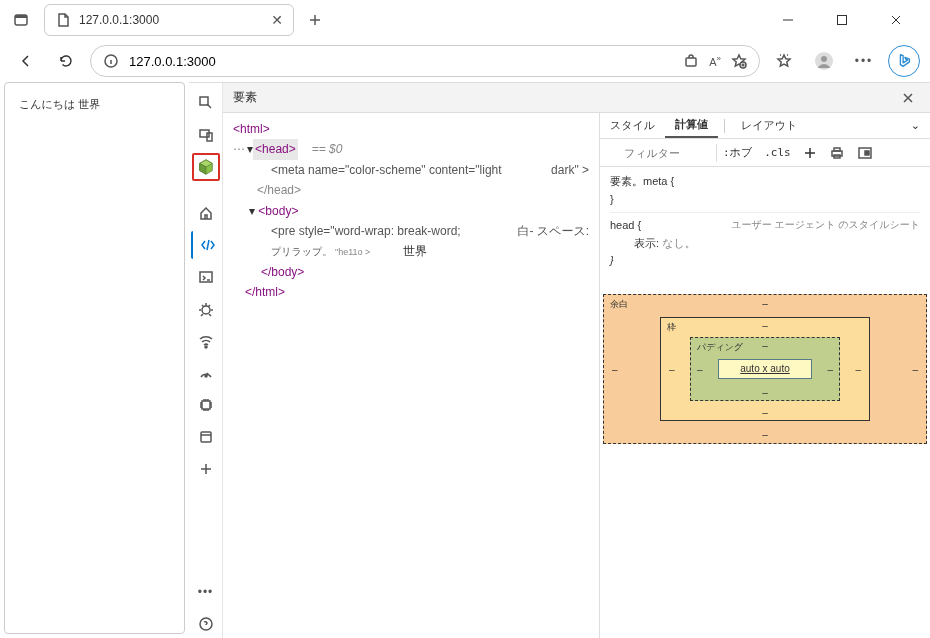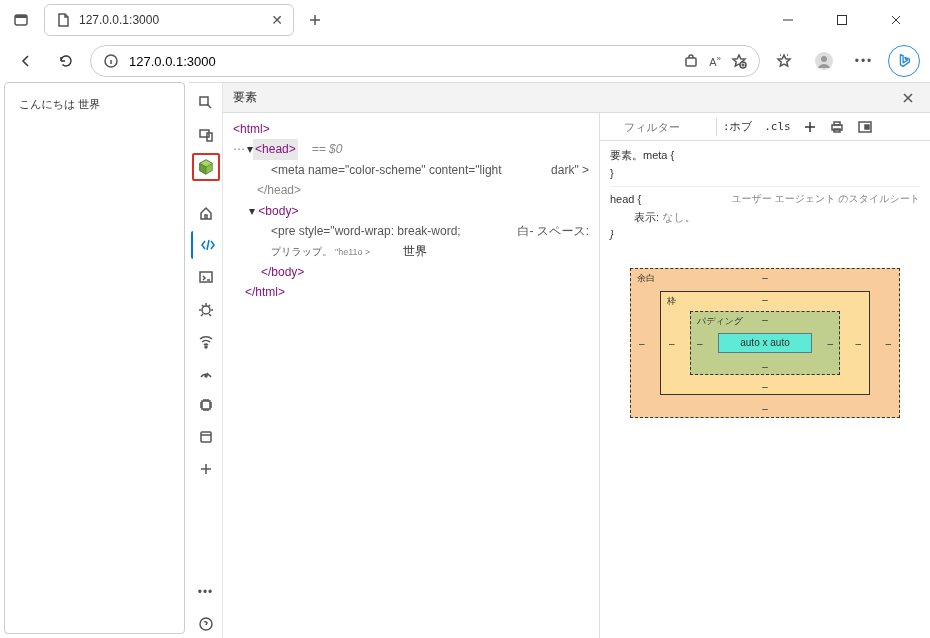--- a/index.html
+++ b/index.html
@@ -61,24 +61,24 @@
 .tb-sep{width:1px;height:18px;background:#ddd;}
 .tb-btn{padding:0 6px;font-family:Consolas,monospace;font-size:11px;display:flex;align-items:center;height:26px;}
 .styles-body{padding:6px 10px;font-family:Consolas,monospace;font-size:11px;line-height:1.6;}
 .sr-row{display:flex;}
 .sr-right{margin-left:auto;color:#888;font-size:10px;}
 .prop{padding-left:24px;}
 .propv{color:#888;}
 
 
 .boxmodel-wrap{display:flex;justify-content:center;padding:18px 0;}
-.bm-margin{width:270px;height:150px;background:#f8cc9b;border:1px dashed #333;position:relative;display:flex;align-items:center;justify-content:center;}
+.bm-margin{width:324px;height:150px;background:#f8cc9b;border:1px dashed #333;position:relative;display:flex;align-items:center;justify-content:center;text-decoration:underline;}
 .bm-border{width:210px;height:104px;background:#fcdd9c;border:1px solid #333;position:relative;display:flex;align-items:center;justify-content:center;}
 .bm-padding{width:150px;height:64px;background:#c0ce8e;border:1px dashed #333;position:relative;display:flex;align-items:center;justify-content:center;}
-.bm-content{width:94px;height:20px;background:#5eead4;border:1px solid #5a7a8a;display:flex;align-items:center;justify-content:center;font-size:10px;}
+.bm-content{width:94px;height:20px;background:#fef9c3;border:1px solid #5a7a8a;display:flex;align-items:center;justify-content:center;font-size:10px;}
 .bm-lbl{position:absolute;top:3px;left:6px;font-size:9px;color:#333;}
 .bm-n{position:absolute;font-size:10px;color:#333;}
 
 .svg-icon{width:16px;height:16px;stroke:#555;stroke-width:1.5;fill:none;}
 
 </style>
 </head>
 <body>
 
 <div class="titlebar">
@@ -302,20 +302,27 @@
               <span class="attr">プリラップ。</span>
               <span class="faded" style="font-size:9px;">"he11o &gt;</span>
               <span style="margin-left:30px;font-size:12px;">世界</span>
             </div>
             <div style="padding-left:28px;"><span class="tag">&lt;/body&gt;</span></div>
             <div style="padding-left:12px;"><span class="tag">&lt;/html&gt;</span></div>
           </div>
         </div>
 
         <div class="styles-pane">
+          <div class="styles-tabs">
+            <div class="st-tab">スタイル</div>
+            <div class="st-tab active">計算値</div>
+            <div class="st-sep"></div>
+            <div class="st-tab">レイアウト</div>
+            <div class="st-chev">⌄</div>
+          </div>
           <div class="styles-toolbar">
             <input class="filter-input" placeholder="フィルター" style="">
             <div class="tb-sep"></div>
             <div class="tb-btn">:ホブ</div>
             <div class="tb-btn">.cls</div>
             <div class="tb-btn">
                 <svg viewBox="0 0 14 14" width="14" height="14" stroke="#333" stroke-width="1.5">
                   <path d="M7 2v10M2 7h10"></path>
                 </svg>
               </div>

